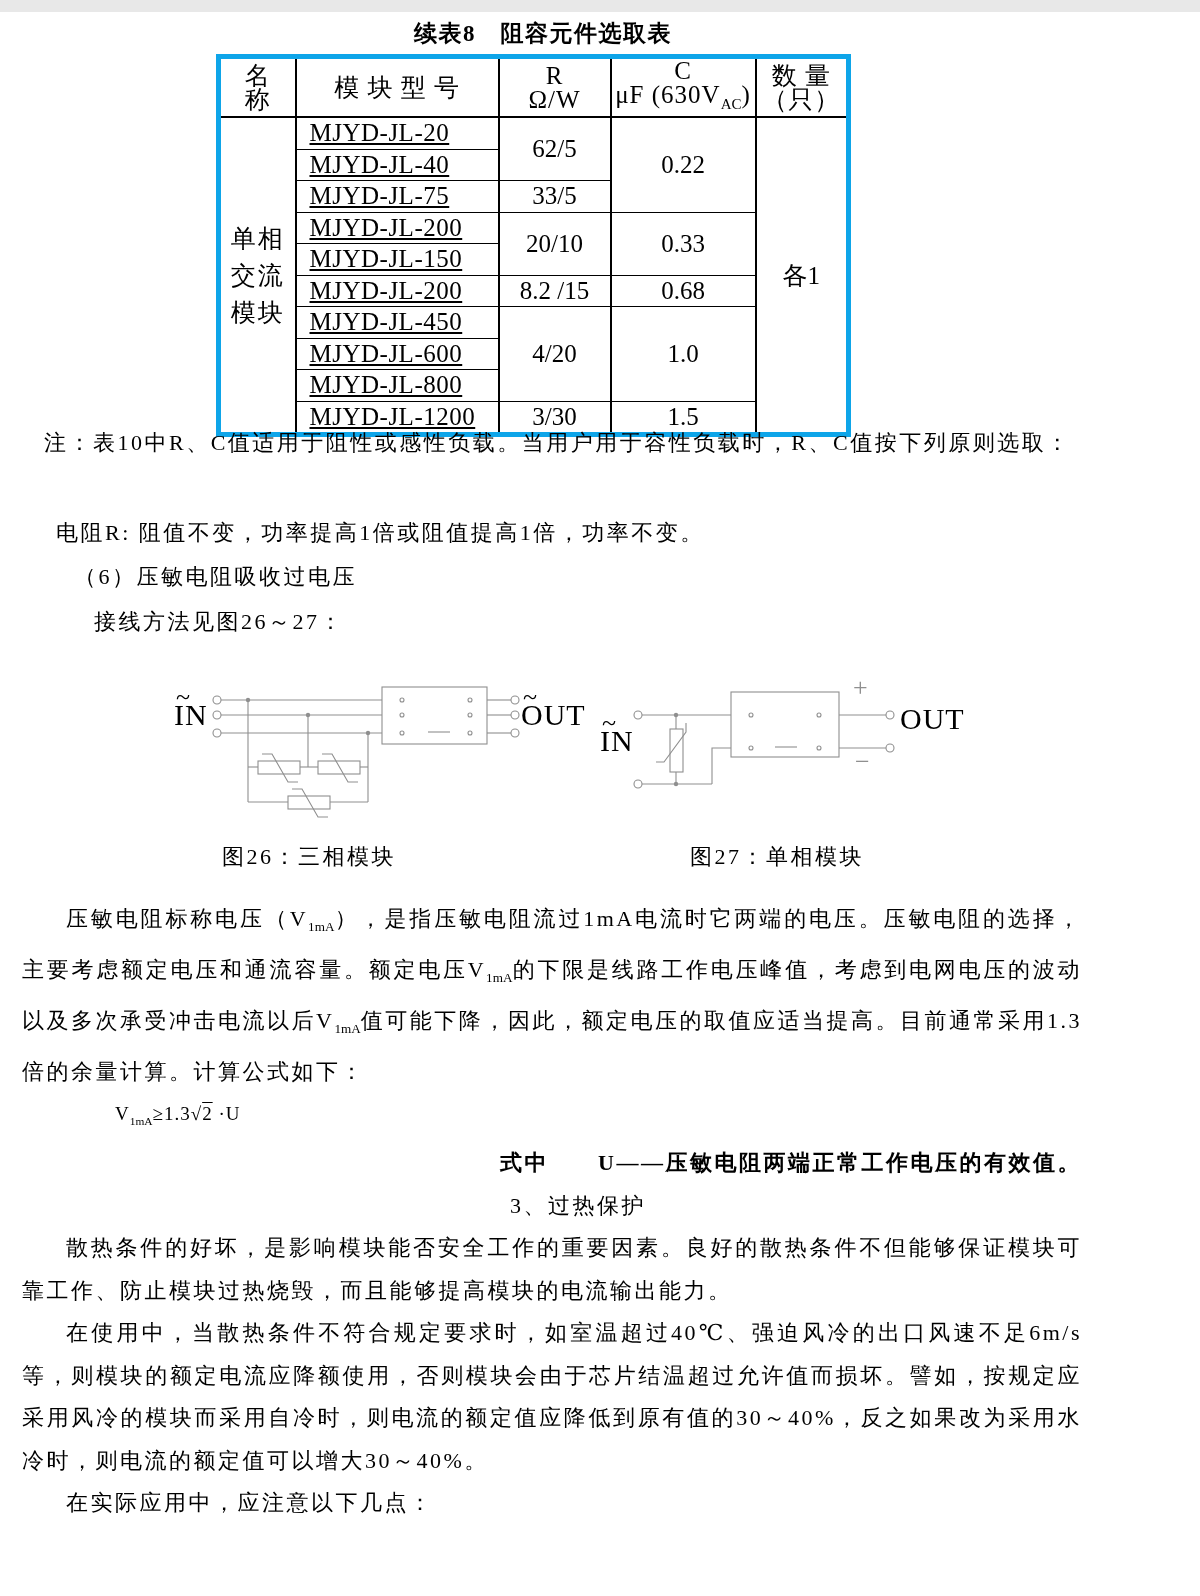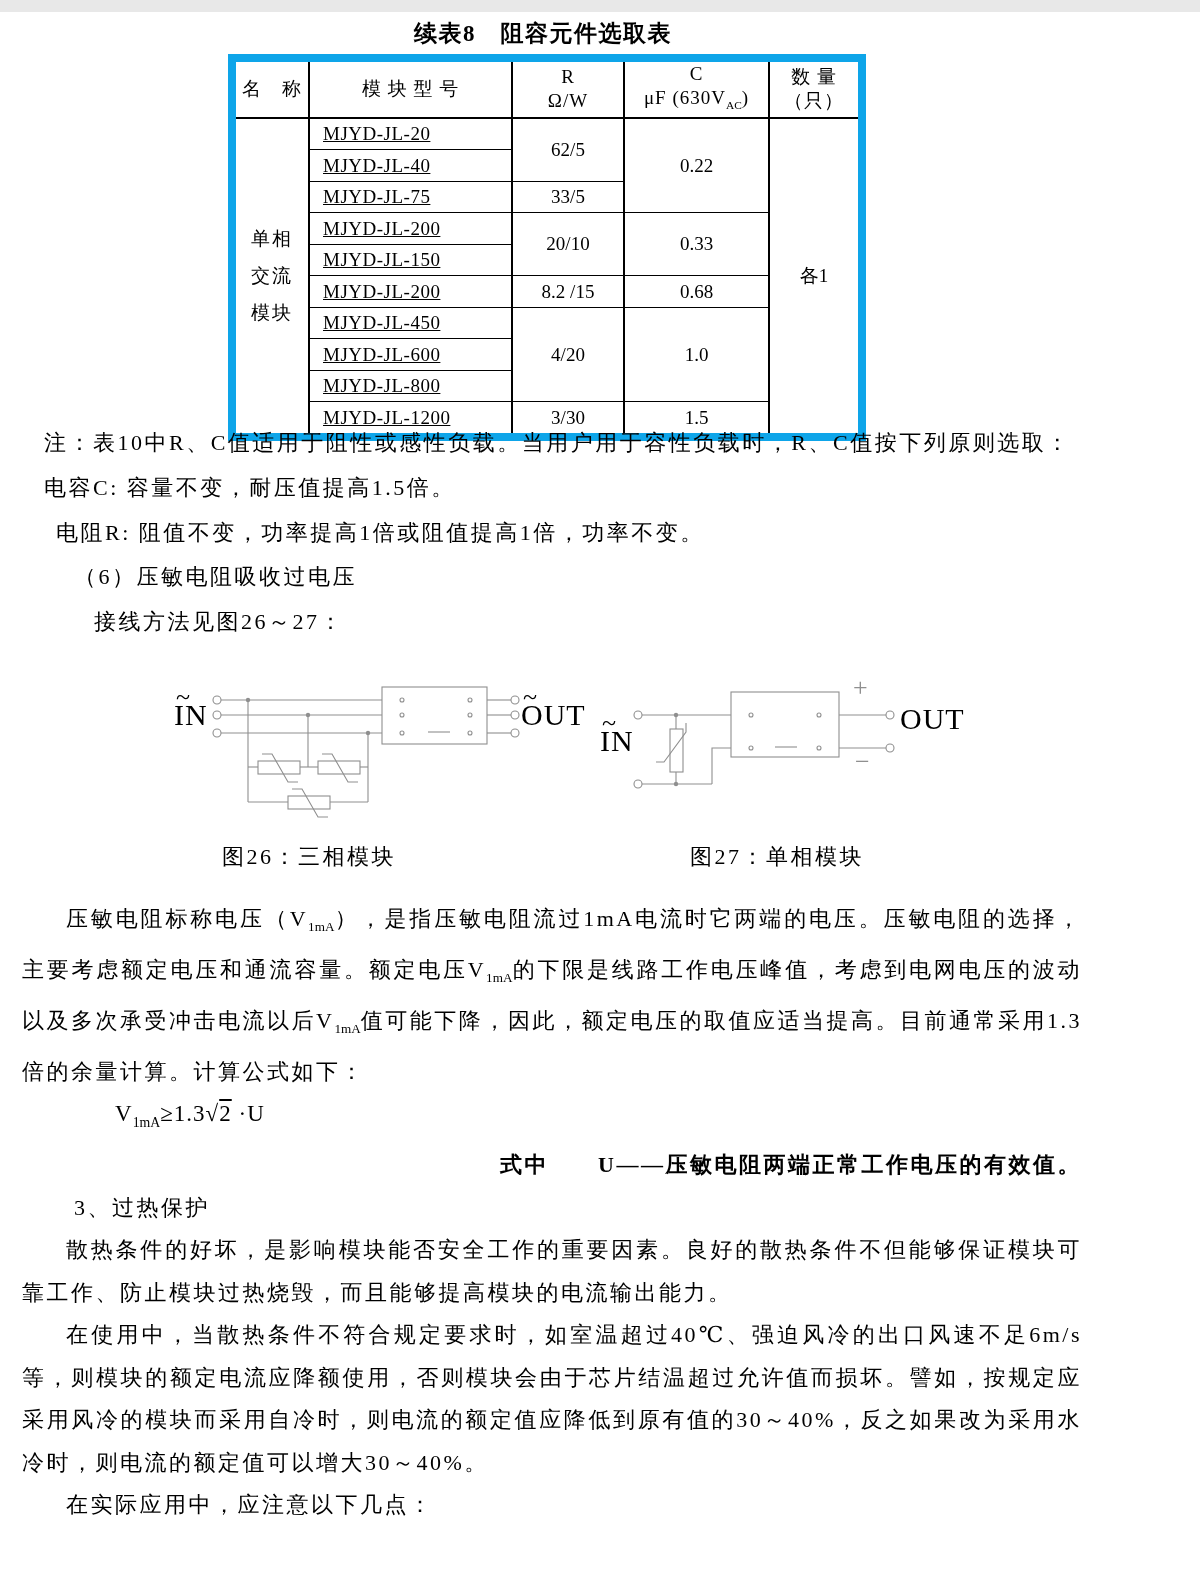--- a/index.html
+++ b/index.html
@@ -7,22 +7,22 @@
     position:relative;width:1200px;height:1596px;margin:12px auto;background:#ffffff;
     font-family:"Liberation Serif","DejaVu Serif",serif;color:#000;overflow:hidden;
   }
   
   .doc-title{
     position:absolute;left:228px;top:6px;width:630px;text-align:center;
     font-size:23px;font-weight:bold;letter-spacing:1.5px;
   }
   
   .rc-table{
-    position:absolute;left:228px;top:42px;border-collapse:collapse;
-    border:8px solid #0ea5e9;table-layout:fixed;font-size:19px;
+    position:absolute;left:216px;top:42px;border-collapse:collapse;
+    border:5px solid #0ea5e9;table-layout:fixed;font-size:25px;
   }
   .rc-table th,.rc-table td{
     border:1px solid #000;border-left-width:2px;border-right-width:2px;
     padding:0;text-align:center;vertical-align:middle;font-weight:normal;
   }
   .rc-table th{border-bottom-width:2px;border-top-width:2px;height:53px;line-height:24px;letter-spacing:1px;}
   .rc-table td{height:30.5px;}
   .rc-table .model-cell{text-align:left;padding-left:13px;letter-spacing:0.5px;text-decoration:underline;}
   .rc-table .name-cell div{line-height:37px;letter-spacing:2px;}
   
@@ -45,22 +45,22 @@
   .cad-label{position:absolute;font-size:30px;letter-spacing:1px;white-space:nowrap;}
   .cad-label .tilde{position:absolute;top:-16px;left:2px;font-size:26px;letter-spacing:0;}
   .sign{position:absolute;color:#8f8f8f;font-size:26px;line-height:20px;}
   
   .flow{position:absolute;left:22px;top:886px;width:1060px;}
   .flow p,.flow .formula{
     margin:0;font-size:22px;line-height:42.5px;letter-spacing:2.5px;
     text-align:justify;text-indent:2em;
   }
   .flow .noindent{text-indent:0;text-align:right;font-weight:bold;}
-  .flow .h3head{text-indent:0;padding-left:52px;text-align:left;}
-  .flow .formula{text-indent:0;padding-left:93px;font-size:23px;letter-spacing:1px;text-align:left;}
+  .flow .h3head{text-indent:0;padding-left:52px;text-align:center;}
+  .flow .formula{text-indent:0;padding-left:93px;font-size:19px;letter-spacing:1px;text-align:left;}
   .seg-sub{font-size:0.6em;letter-spacing:0;}
   .seg-over{text-decoration:overline;}
 </style>
 </head>
 <body>
 
 <div class="page">
 
   <div class="doc-title">续表8　阻容元件选取表</div>
 
@@ -133,21 +133,20 @@
       </tr>
       <tr>
         <td class="model-cell">MJYD-JL-1200</td>
         <td>3/30</td>
         <td>1.5</td>
       </tr>
     </tbody>
   </table>
 
   <div class="tline note-1">注：表10中R、C值适用于阻性或感性负载。当用户用于容性负载时，R、C值按下列原则选取：</div>
-  <div class="tline note-2">电容C: 容量不变，耐压值提高1.5倍。</div>
   <div class="tline note-3">电阻R: 阻值不变，功率提高1倍或阻值提高1倍，功率不变。</div>
 
   <div class="tline sec-h2">（6）压敏电阻吸收过电压</div>
   <div class="tline conn-line">接线方法见图26～27：</div>
 
   <div class="fig fig-26">
     <svg width="460" height="178" viewBox="0 0 460 178">
       <circle class="term" cx="77" cy="38" r="4"></circle>
       <circle class="term" cx="77" cy="53" r="4"></circle>
       <circle class="term" cx="77" cy="71" r="4"></circle>

